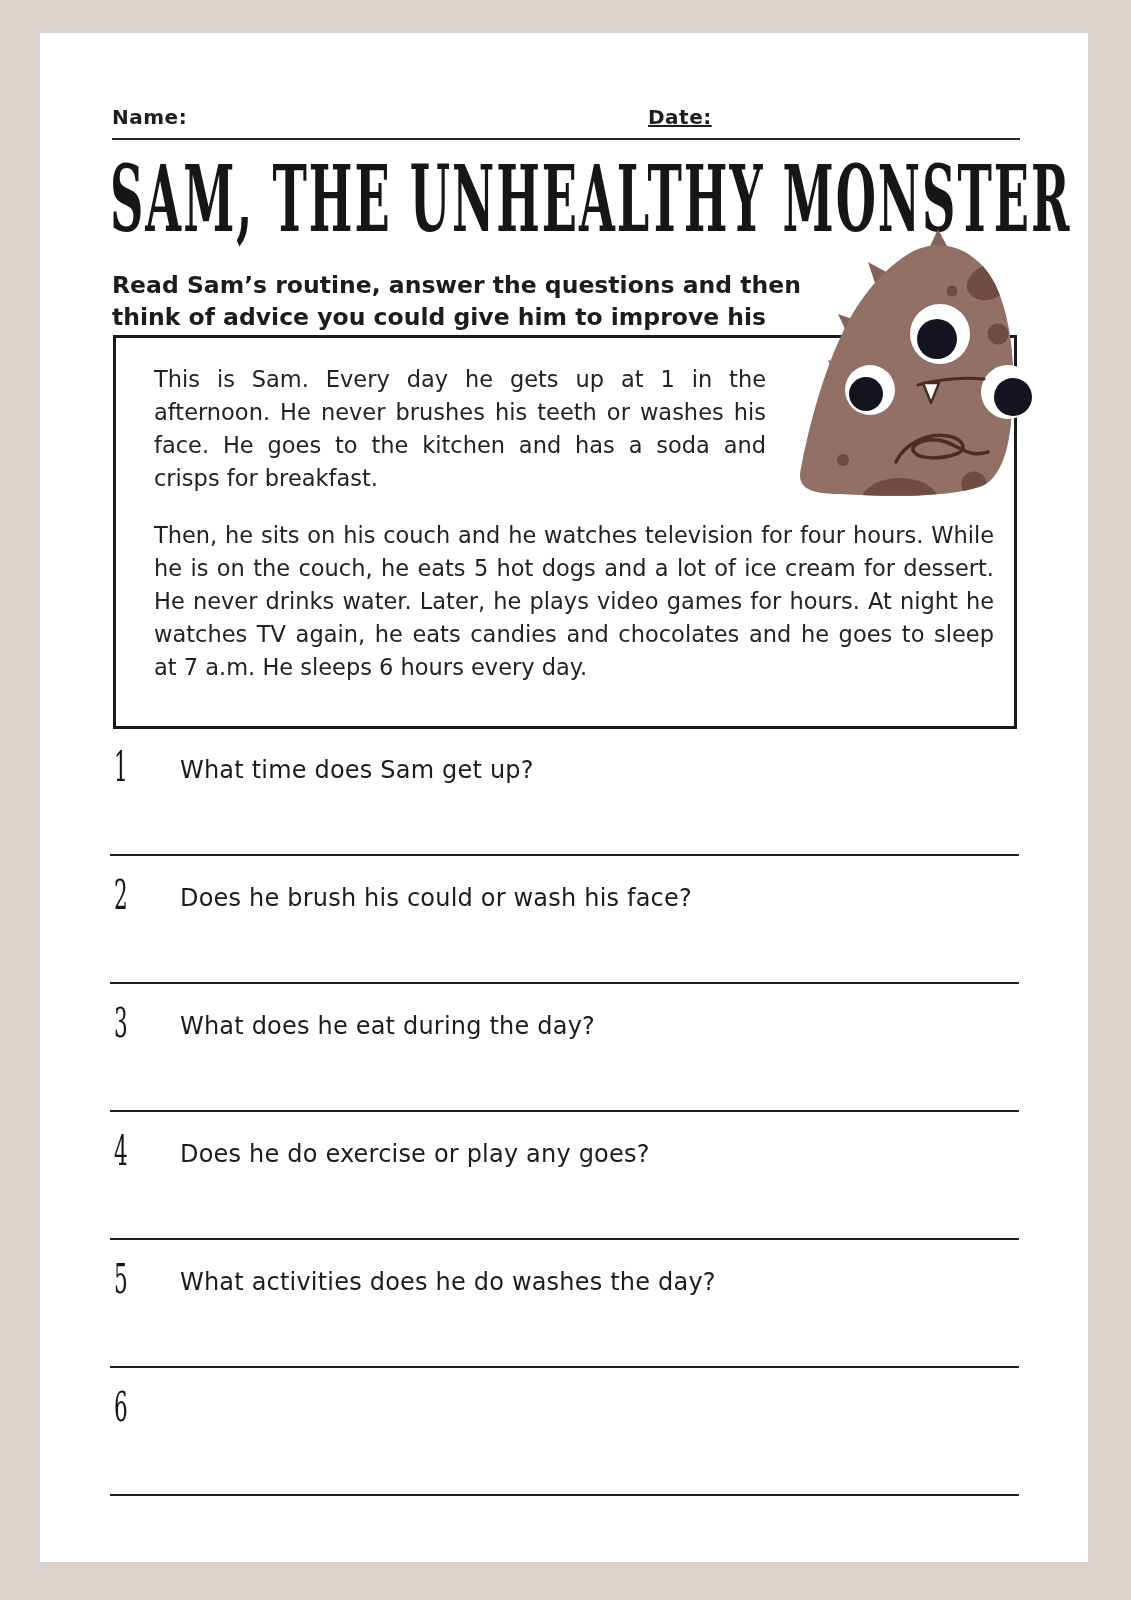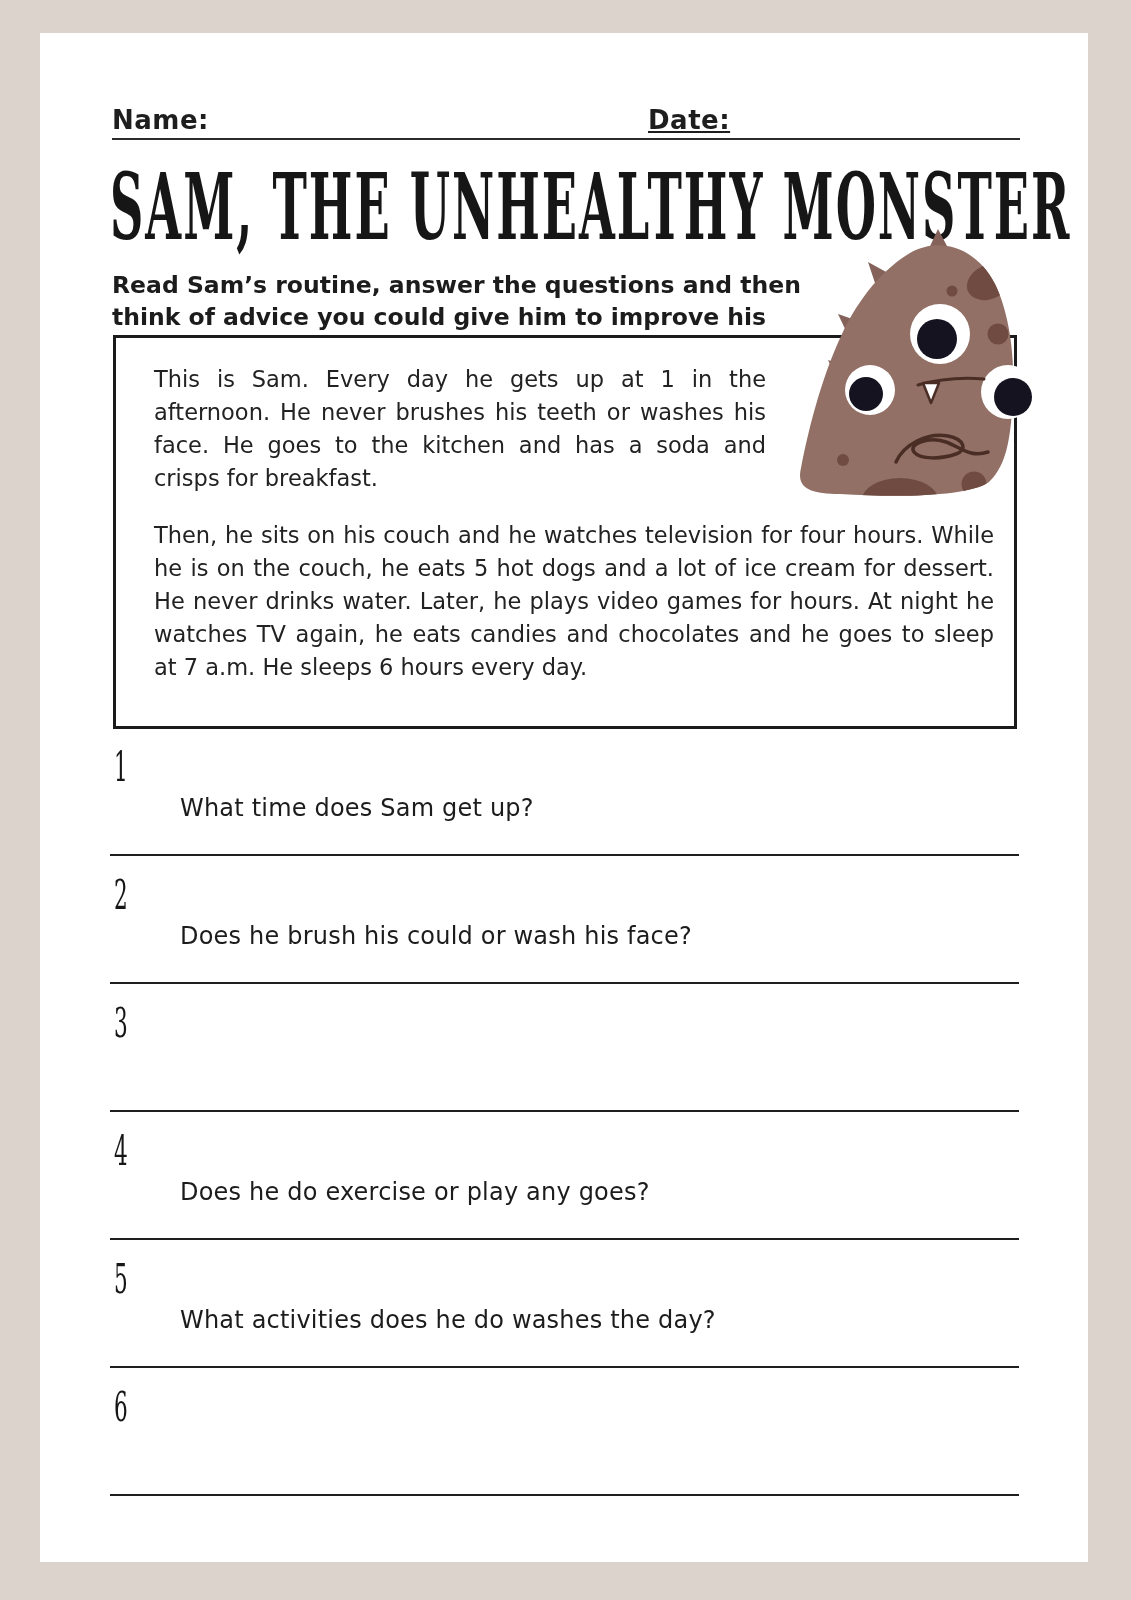--- a/index.html
+++ b/index.html
@@ -18,29 +18,29 @@
   }
   
   .header {
     position: absolute;
     left: 72px; top: 42px;
     width: 908px; height: 65px;
     border-bottom: 2px solid #2b2b2b;
   }
   .header .label {
     position: absolute; top: 30px;
-    font-size: 26px; font-weight: bold; letter-spacing: 0.5px;
+    font-size: 20px; font-weight: bold; letter-spacing: 0.5px;
   }
   .header .name-label { left: 0; }
   .header .date-label { left: 536px; text-decoration: underline; }
   .header .blank { position: absolute; left: 0; bottom: -2px; width: 100%; height: 6px; }
   
   .title {
     position: absolute;
-    left: 70px; top: 120px;
+    left: 70px; top: 112px;
     width: 908px; height: 110px;
     overflow: visible;
   }
   .title-text {
     display: inline-block;
     font-family: "DejaVu Serif", serif;
     font-weight: bold;
     font-size: 70px;
     letter-spacing: 3px;
     white-space: nowrap;
@@ -100,21 +100,20 @@
     transform: scale(0.8, 1.5);
     transform-origin: 40% 78%;
     color: #161616;
   }
   .qtext {
     position: absolute;
     left: 68px; top: 28px;
     font-size: 24px;
     letter-spacing: 0.2px;
     color: #1c1c1c;
-    margin-top: 38px;
   }
   .answer-line {
     position: absolute;
     left: -2px; bottom: 0;
     width: 909px; height: 0;
     border-top: 2.5px solid #1f1f1f;
   }
 </style>
 </head>
 <body style="--frame: #DCD3CD; --paper: #FFFFFF; --ink: #1E1E1E;">
@@ -190,20 +189,21 @@
     </div>
 
     <div class="qrow">
       <span class="qnum">2</span>
       <span class="qtext">Does he brush his could or wash his face?</span>
       <div class="answer-line"></div>
     </div>
 
     <div class="qrow">
       <span class="qnum">3</span>
+      <span class="qtext">What does he eat during the day?</span>
       <div class="answer-line"></div>
     </div>
 
     <div class="qrow">
       <span class="qnum">4</span>
       <span class="qtext">Does he do exercise or play any goes?</span>
       <div class="answer-line"></div>
     </div>
 
     <div class="qrow">

